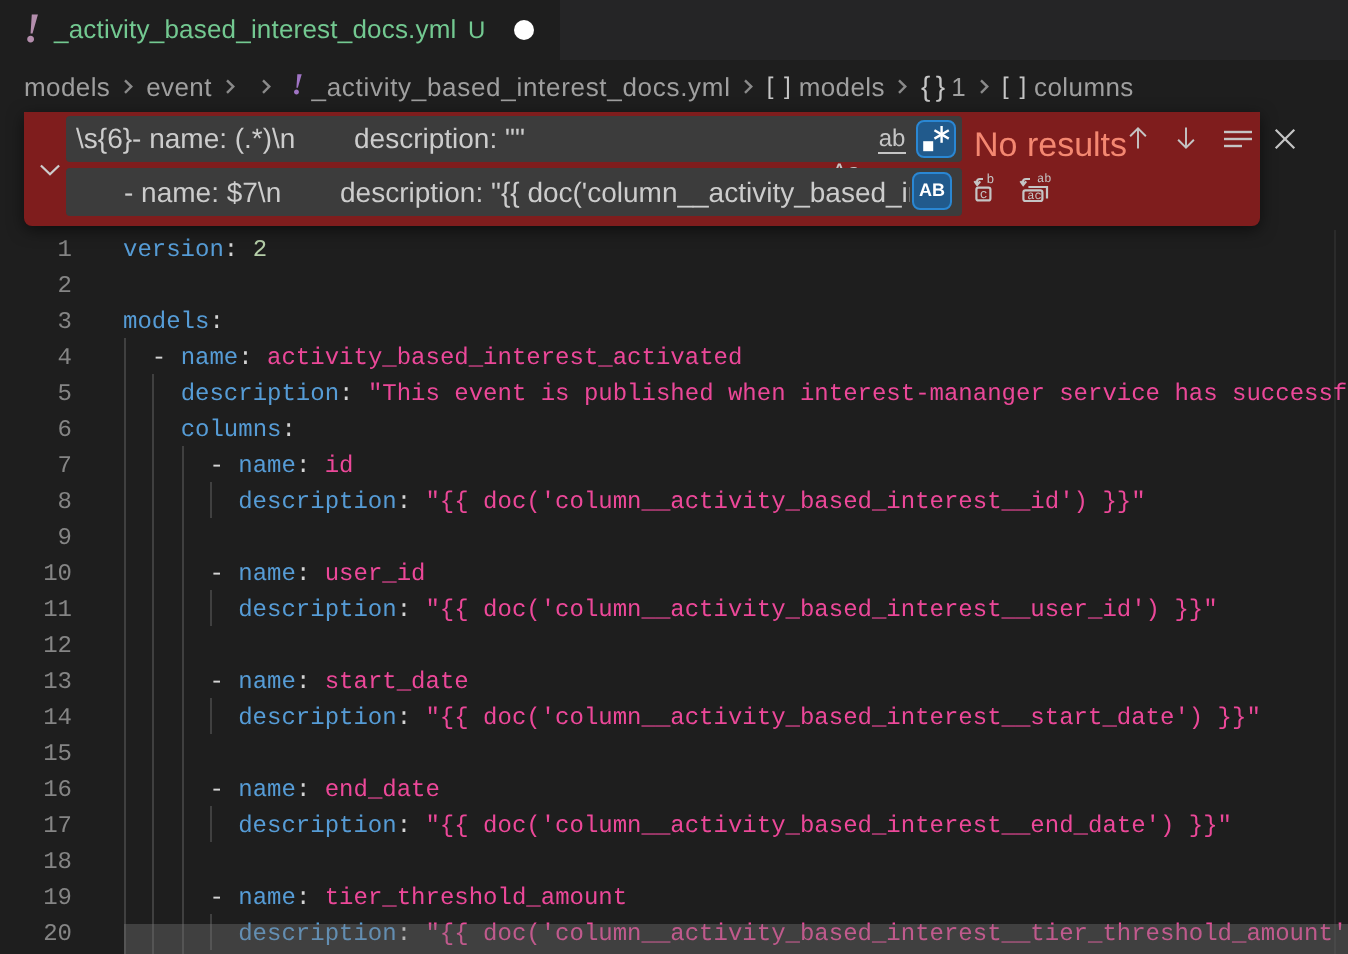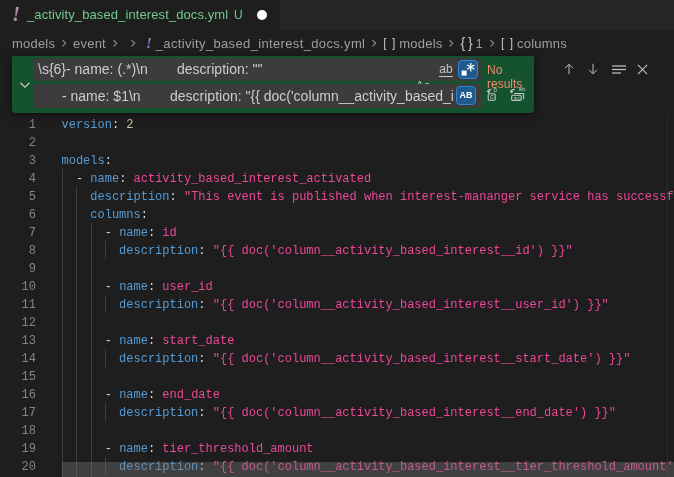--- a/index.html
+++ b/index.html
@@ -21,28 +21,28 @@
   .crumbs .sep{flex:0 0 auto;margin:0 3px;display:flex;align-items:center;}
   .crumbs .sym{flex:0 0 auto;color:#c5c5c5;font-size:12px;margin-right:3px;letter-spacing:1px;}
   .crumbs .yi{color:#a074c4;font:italic 700 15px "Liberation Serif",serif;margin:0 4px 0 4px;}
   
   .mono{font-family:"Liberation Mono",monospace;font-size:12px;line-height:18px;white-space:pre;}
   #gutter{position:absolute;left:0;top:116.3px;width:36px;text-align:right;color:#858585;}
   #code{position:absolute;left:61.5px;top:116.3px;color:#d4d4d4;}
   .k{color:#569cd6}.p{color:#d4d4d4}.s{color:#ec4899}.n{color:#b5cea8}
   .guide{position:absolute;width:1px;background:#404040;}
   
-  #fw{position:absolute;left:12px;top:56px;width:522px;height:57px;background:#14532d;
+  #fw{position:absolute;left:12px;top:56px;width:618px;height:57px;background:#7f1d1d;
     border-radius:0 0 4px 4px;box-shadow:0 2px 8px rgba(0,0,0,0.55);z-index:5;}
   .finput{position:absolute;left:21px;background:#3c3c3c;border-radius:2px;}
   .ftext{position:absolute;color:#cccccc;font-size:14px;white-space:pre;}
   .opt{position:absolute;width:20px;height:19px;border-radius:3px;}
   .opt.on{background:#215a8c;border:1px solid #2a87d3;border-radius:4px;}
   .btn{position:absolute;display:flex;align-items:center;justify-content:center;color:#c5c5c5;}
-  .nores{position:absolute;color:#f48771;font-size:12px;}
+  .nores{position:absolute;color:#f48771;font-size:17px;}
   
   #hsb{position:absolute;left:62px;top:462px;width:612px;height:15px;background:rgba(121,121,121,0.38);z-index:4;}
 </style>
 </head>
 <body>
 <div id="screen">
 
   <div class="tabstrip"></div>
   <div class="tab">
     <div class="yicon">!</div>
@@ -183,21 +183,21 @@
     <div class="btn" style="left:622px;top:5px;width:16px;height:16px">
       <svg width="13" height="13" viewBox="0 0 14 14">
           <g stroke="#c5c5c5" stroke-width="1.2">
             <line x1="2" y1="2" x2="12" y2="12"></line>
             <line x1="12" y1="2" x2="2" y2="12"></line>
           </g>
         </svg>
     </div>
 
     <div class="finput" style="top:27.5px;width:448px;height:24px"></div>
-    <div class="ftext" style="left:50px;top:31.5px">- name: $1\n</div>
+    <div class="ftext" style="left:50px;top:31.5px">- name: $7\n</div>
     <div class="ftext" style="left:158px;top:31.5px;width:285px;overflow:hidden">description: "{{ doc('column__activity_based_in</div>
     <div class="opt on" style="left:444px;top:30px;color:#ffffff;font-size:9px;text-align:center;line-height:17px;font-weight:bold;letter-spacing:0">AB</div>
 
     <div class="btn" style="left:473px;top:30px;width:16px;height:16px">
       <svg width="16" height="16" viewBox="0 0 16 16" fill="none" stroke="#c5c5c5" stroke-width="1.1">
         <path d="M3.5 6.5V5a1.5 1.5 0 0 1 1.5-1.5h1.5"></path>
         <path d="M2.2 4.6l1.4 1.9 1.5-1.8" fill="none"></path>
         <text x="8.2" y="5.6" font-size="6.5" fill="#c5c5c5" stroke="none" font-family="Liberation Mono,monospace">b</text>
         <rect x="3.2" y="7.8" width="7" height="6.4" rx="1"></rect>
         <text x="4.9" y="12.9" font-size="6.5" fill="#c5c5c5" stroke="none" font-family="Liberation Mono,monospace">c</text>

